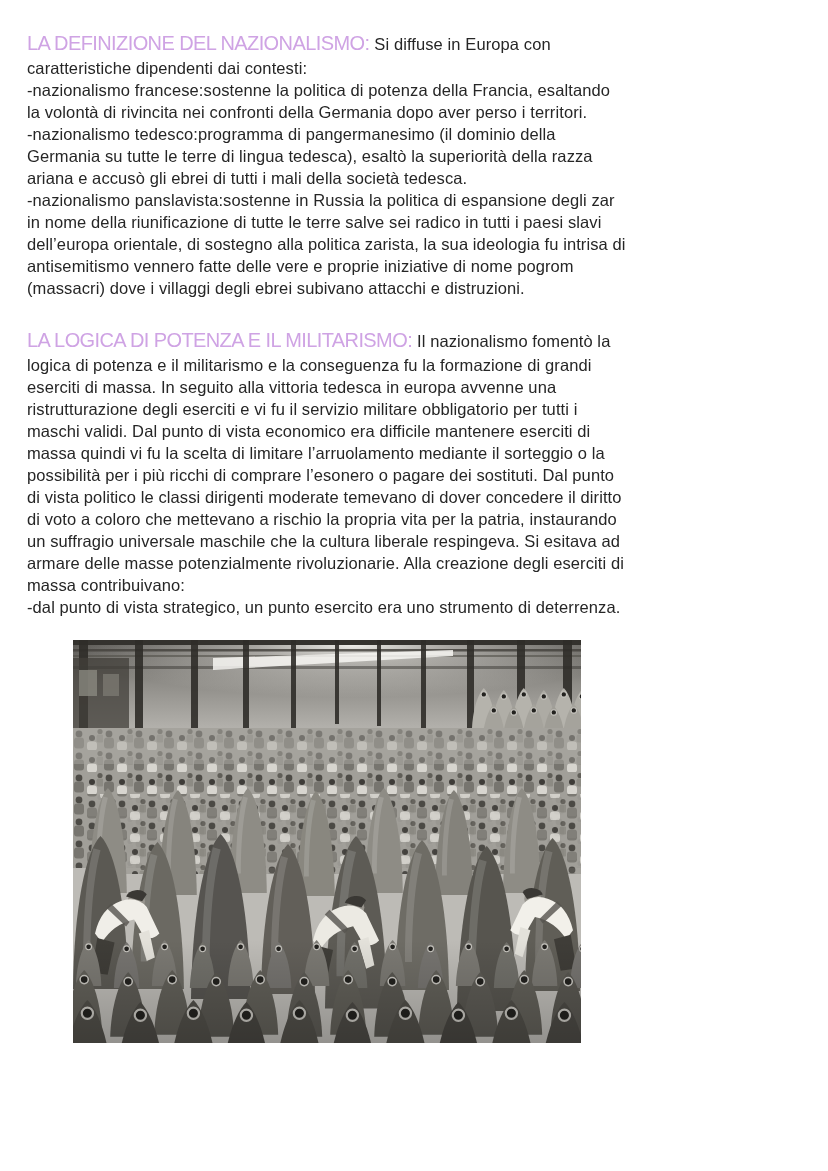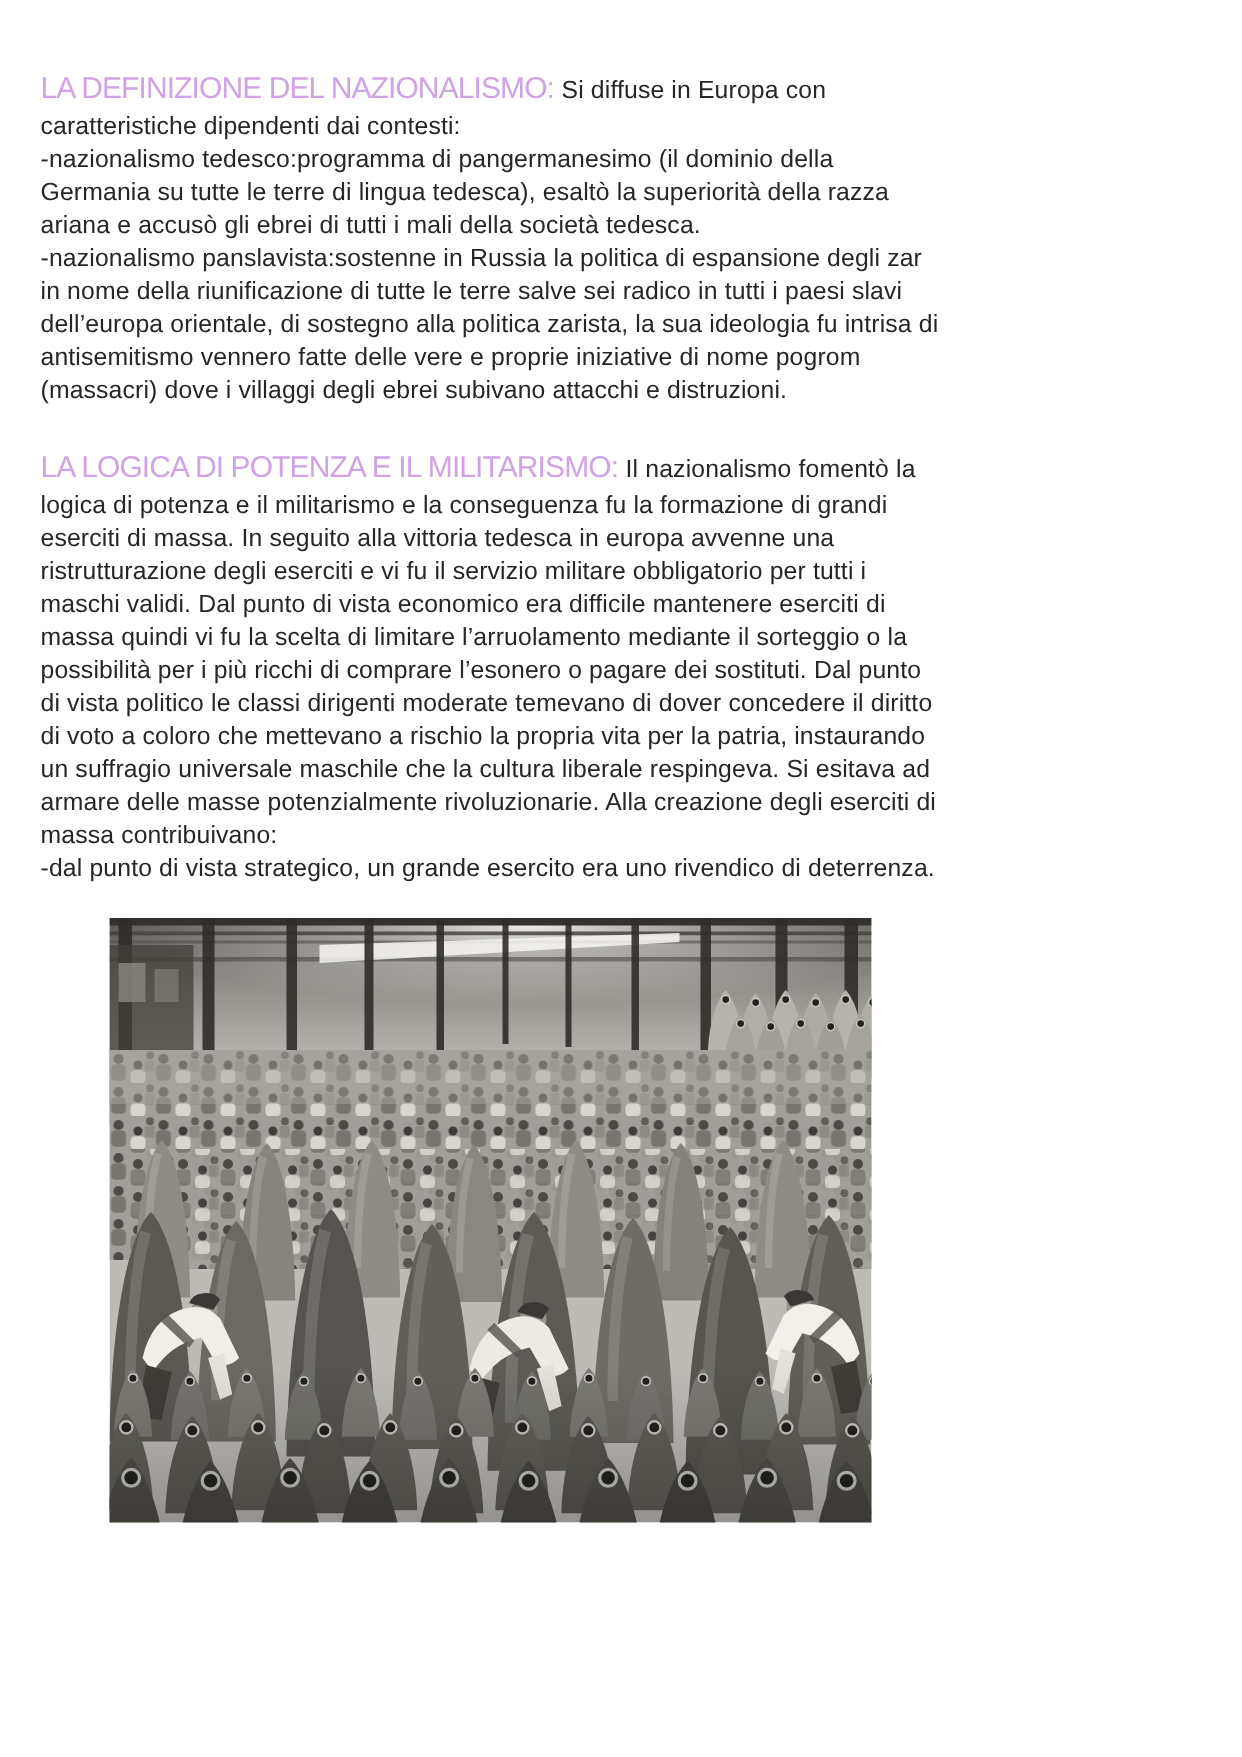--- a/index.html
+++ b/index.html
@@ -2,21 +2,21 @@
 <html style="--accent-pink: #cfa3e4; --text-ink: #262626; --page-bg: #ffffff;"><head>
 <meta charset="utf-8">
 <style>
   html, body { margin: 0; padding: 0; background: #ffffff; }
   .page {
     position: relative;
     width: 656px;
     height: 1171px;
     box-sizing: border-box;
     background: var(--page-bg, #ffffff);
-    padding: 46px 29px 0 27px;
+    padding: 30px 29px 0 27px;
     font-family: "Liberation Sans", sans-serif;
     overflow: hidden;
   }
   .flow {
     font-size: 16.5px;
     line-height: 22px;
     color: var(--text-ink, #262626);
     letter-spacing: 0.1px;
   }
   .h {
@@ -36,27 +36,28 @@
   }
   .photo svg { display: block; }
 </style>
 </head>
 <body>
 
 <div class="page">
 
   <section class="block">
     <div class="flow"><span class="h">LA DEFINIZIONE DEL NAZIONALISMO</span><span class="h">: </span><span>Si diffuse in Europa con caratteristiche dipendenti dai contesti:</span></div>
+    <div class="flow">-nazionalismo francese:sostenne la politica di potenza della Francia, esaltando la volontà di rivincita nei confronti della Germania dopo aver perso i territori.</div>
     <div class="flow">-nazionalismo tedesco:programma di pangermanesimo (il dominio della Germania su tutte le terre di lingua tedesca), esaltò la superiorità della razza ariana e accusò gli ebrei di tutti i mali della società tedesca.</div>
     <div class="flow">-nazionalismo panslavista:sostenne in Russia la politica di espansione degli zar in nome della riunificazione di tutte le terre salve sei radico in tutti i paesi slavi dell’europa orientale, di sostegno alla politica zarista, la sua ideologia fu intrisa di antisemitismo vennero fatte delle vere e proprie iniziative di nome pogrom (massacri) dove i villaggi degli ebrei subivano attacchi e distruzioni.</div>
   </section>
 
   <section class="block">
     <div class="flow"><span class="h">LA LOGICA DI POTENZA E IL MILITARISMO</span><span class="h">: </span><span>Il nazionalismo fomentò la logica di potenza e il militarismo e la conseguenza fu la formazione di grandi eserciti di massa. In seguito alla vittoria tedesca in europa avvenne una ristrutturazione degli eserciti e vi fu il servizio militare obbligatorio per tutti i maschi validi. Dal punto di vista economico era difficile mantenere eserciti di massa quindi vi fu la scelta di limitare l’arruolamento mediante il sorteggio o la possibilità per i più ricchi di comprare l’esonero o pagare dei sostituti. Dal punto di vista politico le classi dirigenti moderate temevano di dover concedere il diritto di voto a coloro che mettevano a rischio la propria vita per la patria, instaurando un suffragio universale maschile che la cultura liberale respingeva. Si esitava ad armare delle masse potenzialmente rivoluzionarie. Alla creazione degli eserciti di massa contribuivano:</span></div>
-    <div class="flow">-dal punto di vista strategico, un grande esercito era uno rivendico di deterrenza.</div>
+    <div class="flow">-dal punto di vista strategico, un punto esercito era uno strumento di deterrenza.</div>
   </section>
 
   <figure class="photo" role="img" aria-label="Fotografia in bianco e nero di una fabbrica di munizioni: una grande folla di operai e operaie tra lunghe file di proiettili d’artiglieria; in primo piano tre uomini chinati su file di granate più piccole.">
     <svg width="508" height="403" viewBox="0 0 508 403">
       <defs>
         <linearGradient id="ceilg" x1="0" y1="0" x2="0" y2="1">
           <stop offset="0" stop-color="#55534f"></stop>
           <stop offset="0.45" stop-color="#8f8d88"></stop>
           <stop offset="1" stop-color="#b9b7b2"></stop>
         </linearGradient>

